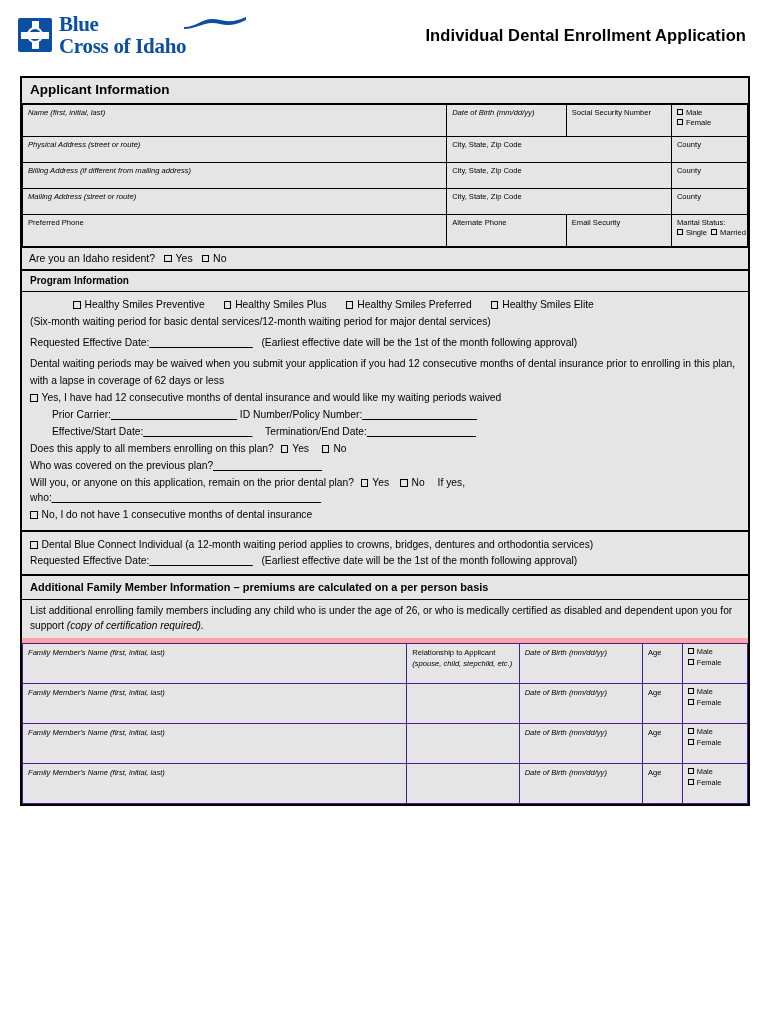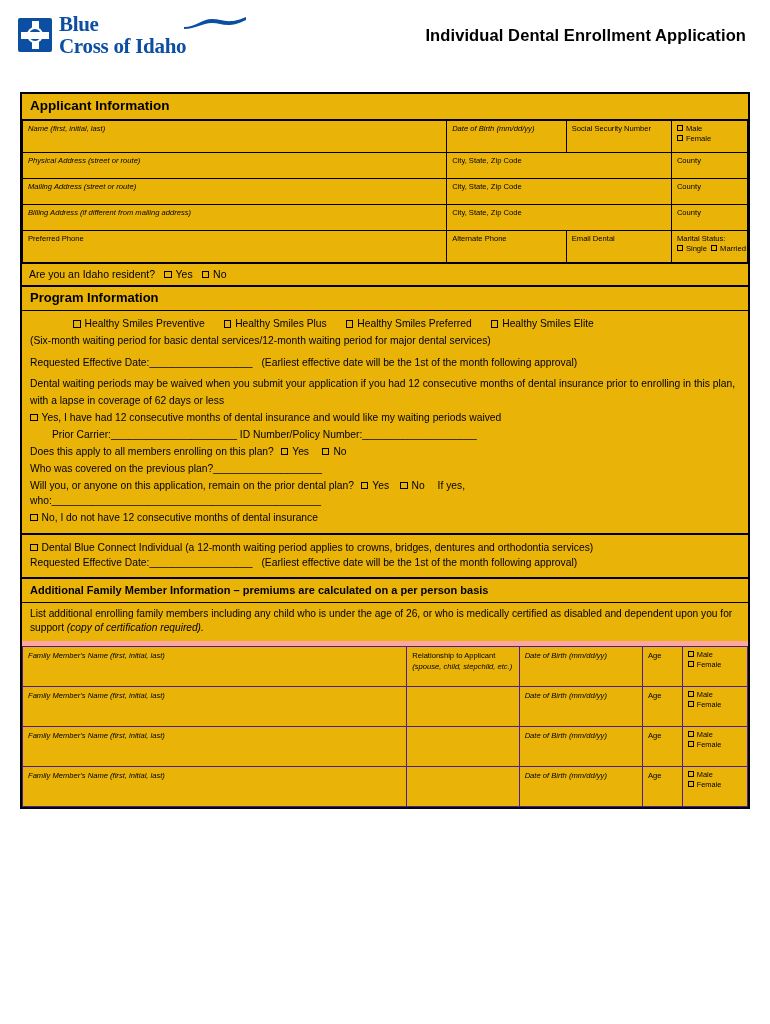--- a/index.html
+++ b/index.html
@@ -97,36 +97,36 @@
     font-size: 16.5px;
     font-weight: bold;
     color: #000;
     letter-spacing: 0.1px;
   }
 
   
   .form {
     position: absolute;
     left: 20px;
-    top: 92px;
+    top: 76px;
     width: 730px;
     border: 2px solid #000;
     box-sizing: border-box;
-    background: #eab308;
+    background: #e5e5e5;
   }
 
   .section-title {
     font-size: 13.5px;
     font-weight: bold;
     padding: 4px 8px 5px 8px;
     border-bottom: 1.5px solid #000;
     line-height: 1.15;
   }
   .section-title.big {
-    font-size: 13px;
+    font-size: 10px;
   }
 
   table.grid {
     border-collapse: collapse;
     width: 100%;
     table-layout: fixed;
   }
   table.grid td {
     border: 1px solid #000;
     vertical-align: top;
@@ -168,21 +168,21 @@
   .resident-row .cb-lg { margin-left: 6px; }
 
   .prog-body {
     padding: 5px 8px 6px 8px;
     font-size: 10.3px;
     line-height: 1.46;
   }
   .prog-body .row { margin-bottom: 2px; }
   .plans { display: flex; gap: 0px; padding-left: 43px; }
   .plans .plan { margin-right: 19px; white-space: nowrap; }
-  .dots { letter-spacing: 0px; }
+  .dots { letter-spacing: 0px; text-decoration: underline; }
   .indent { padding-left: 22px; }
 
   .divider-box {
     border-top: 2px solid #000;
     padding: 5px 8px 6px 8px;
     font-size: 10.3px;
     line-height: 1.5;
   }
 
   .addl-title {
@@ -258,33 +258,33 @@
           <div><span class="cb"></span><span>Male</span></div>
           <div><span class="cb"></span><span>Female</span></div>
         </td>
       </tr>
       <tr>
         <td><span class="lbl"><i>Physical Address (street or route)</i></span></td>
         <td colspan="2"><span class="lbl">City, State, Zip Code</span></td>
         <td><span class="lbl">County</span></td>
       </tr>
       <tr>
+        <td><span class="lbl"><i>Billing Address (if different from mailing address)</i></span></td>
+        <td colspan="2"><span class="lbl">City, State, Zip Code</span></td>
+        <td><span class="lbl">County</span></td>
+      </tr>
+      <tr>
         <td><span class="lbl"><i>Mailing Address (street or route)</i></span></td>
         <td colspan="2"><span class="lbl">City, State, Zip Code</span></td>
         <td><span class="lbl">County</span></td>
       </tr>
       <tr>
-        <td><span class="lbl"><i>Billing Address (if different from mailing address)</i></span></td>
-        <td colspan="2"><span class="lbl">City, State, Zip Code</span></td>
-        <td><span class="lbl">County</span></td>
-      </tr>
-      <tr>
         <td class="tall" style="width:28%"><span class="lbl">Preferred Phone</span></td>
         <td class="tall"><span class="lbl">Alternate Phone</span></td>
-        <td class="tall"><span class="lbl">Email Dental</span></td>
+        <td class="tall"><span class="lbl">Email Security</span></td>
         <td class="tall">
           <div class="lbl">Marital Status:</div>
           <div class="lbl nowrap">
             <span class="opt"><span class="cb"></span><span>Single</span></span>
             <span class="opt"><span class="cb"></span><span>Married</span></span>
           </div>
         </td>
       </tr>
     </tbody>
       </table>
@@ -309,35 +309,39 @@
         <span>Requested Effective Date:</span><span class="dots">__________________</span>
         <span style="margin-left:6px">(Earliest effective date will be the 1st of the month following approval)</span>
       </div>
       <div class="row" style="margin-top:6px">Dental waiting periods may be waived when you submit your application if you had 12 consecutive months of dental insurance prior to enrolling in this plan,</div>
       <div class="row">with a lapse in coverage of 62 days or less</div>
       <div class="row" style="margin-top:2px"><span class="cb-lg"></span><span>Yes, I have had 12 consecutive months of dental insurance and would like my waiting periods waived</span></div>
       <div class="row indent">
         <span>Prior Carrier:</span><span class="dots">______________________</span>
         <span style="">ID Number/Policy Number:</span><span class="dots">____________________</span>
       </div>
+      <div class="row indent">
+        <span>Effective/Start Date:</span><span class="dots">___________________</span>
+        <span style="margin-left:10px">Termination/End Date:</span><span class="dots">___________________</span>
+      </div>
       <div class="row">
         <span>Does this apply to all members enrolling on this plan?</span>
         <span style="margin-left:4px"><span class="cb-lg"></span><span>Yes</span></span>
         <span style="margin-left:10px"><span class="cb-lg"></span><span>No</span></span>
       </div>
       <div class="row">
         <span>Who was covered on the previous plan?</span><span class="dots">___________________</span>
       </div>
       <div class="row">
         <span>Will you, or anyone on this application, remain on the prior dental plan?</span>
         <span style="margin-left:4px"><span class="cb-lg"></span><span>Yes</span></span>
         <span style="margin-left:8px"><span class="cb-lg"></span><span>No</span></span>
         <span style="margin-left:10px">If yes, who:</span><span class="dots">_______________________________________________</span>
       </div>
-      <div class="row"><span class="cb-lg"></span><span>No, I do not have 12 consecutive months of dental insurance</span></div>
+      <div class="row"><span class="cb-lg"></span><span>No, I do not have 1 consecutive months of dental insurance</span></div>
     </div>
 
     <div class="divider-box">
       <div class="row"><span class="cb-lg"></span><span>Dental Blue Connect Individual (a 12-month waiting period applies to crowns, bridges, dentures and orthodontia services)</span></div>
       <div class="row">
         <span>Requested Effective Date:</span><span class="dots">__________________</span>
         <span style="margin-left:6px">(Earliest effective date will be the 1st of the month following approval)</span>
       </div>
     </div>
 

